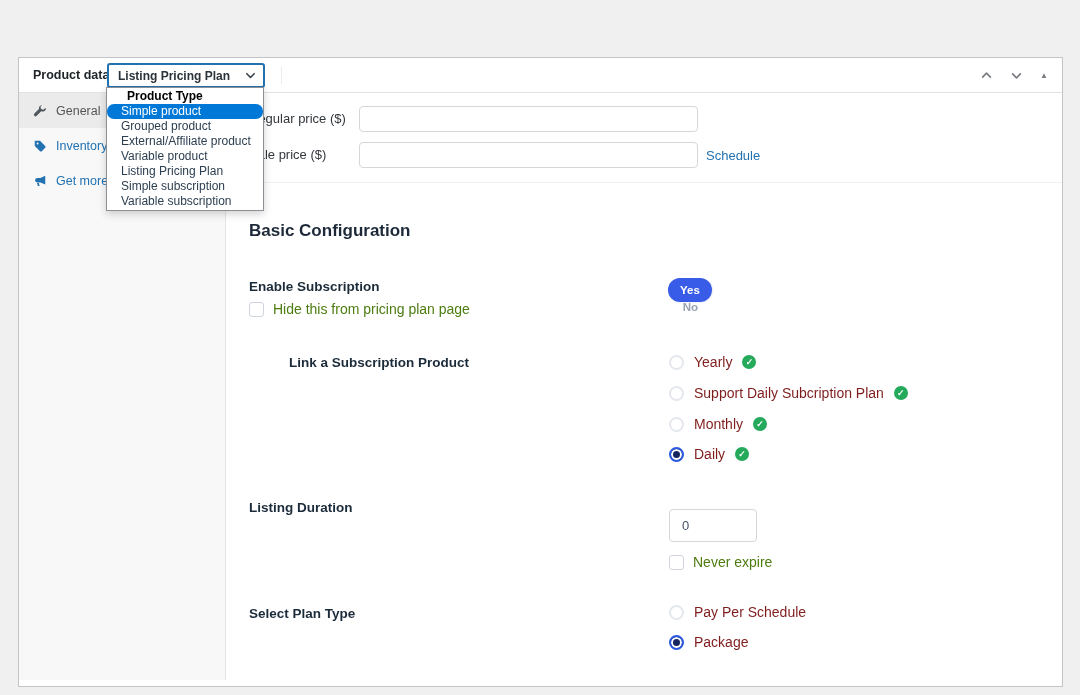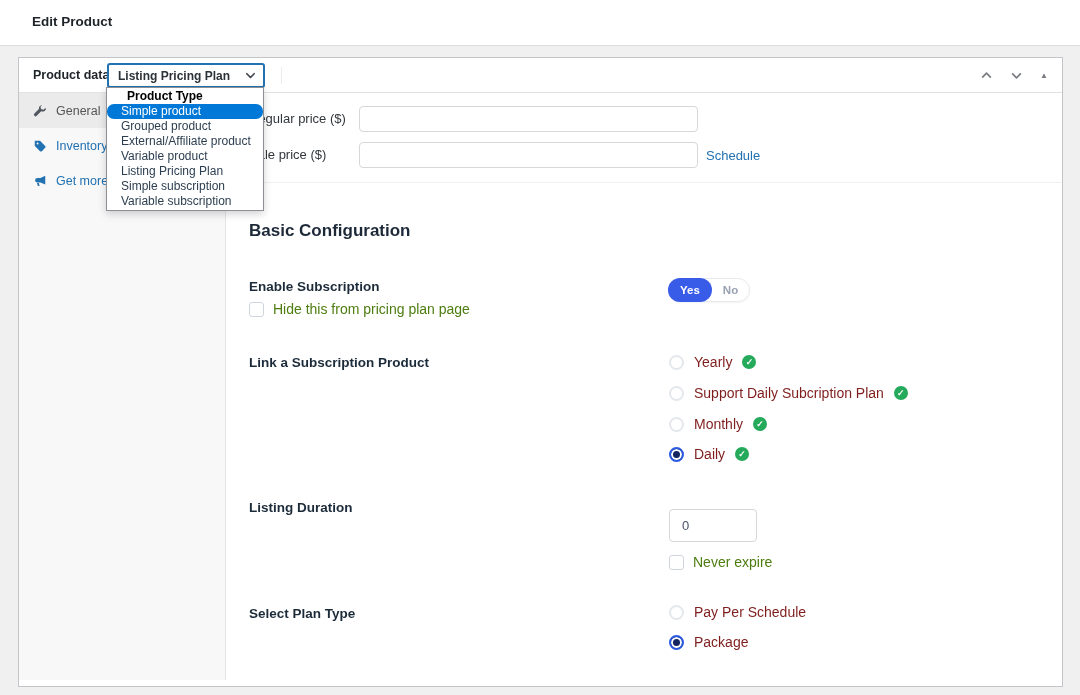--- a/index.html
+++ b/index.html
@@ -42,39 +42,36 @@
   .schedule { position:absolute; left:479px; top:55px; font-size:13px; color:#2271b1; cursor:pointer; text-decoration:none; }
   .divider { position:absolute; left:0; right:0; top:89px; height:1px; background:#f0f0f1; }
 
   .section-heading { position:absolute; left:22px; top:128px; margin:0; font-size:17px; font-weight:600; color:#1d2939; }
   .group-label { position:absolute; left:22px; font-size:13.5px; font-weight:600; color:#1c2b3a; white-space:nowrap; }
 
   .check-row { position:absolute; display:flex; align-items:center; gap:9px; }
   .checkbox { width:15px; height:15px; border:1px solid #d0d5dd; border-radius:3px; background:#fff; cursor:pointer; flex:0 0 auto; }
   .muted-label { font-size:14px; color:#4d7c0f; }
 
-  .toggle { position:absolute; left:441px; top:185px; height:24px; display:flex; align-items:center; background:#fff; border:1px solid #e9eaec; border-radius:12px; box-shadow:0 1px 2px rgba(16,24,40,.05); cursor:pointer; }
+  .toggle { position:absolute; left:441px; top:185px; height:24px; display:flex; align-items:center; background:#fff; border:1px solid #e9eaec; border-radius:12px; box-shadow:0 1px 2px rgba(16,24,40,.05); cursor:pointer;flex-direction:column; }
   .toggle .yes { height:24px; line-height:24px; margin:-1px 0 -1px -1px; padding:0 12px; background:#395ce8; color:#fff; font-size:11.5px; font-weight:700; border-radius:12px; }
   .toggle .no { padding:0 11px; color:#98a2b3; font-size:11.5px; font-weight:600; }
 
   .radio-row { position:absolute; left:442px; height:18px; display:flex; align-items:center; gap:10px; cursor:pointer; }
   .radio { width:15px; height:15px; border-radius:50%; flex:0 0 auto; }
   .radio.off { border:2px solid #e4e7ec; background:#fff; }
   .radio.on  { border:2px solid #2b59e0; background:#14245f; box-shadow:inset 0 0 0 2px #fff; }
   .radio-label { font-size:14px; color:#7f1d1d; white-space:nowrap; }
   .badge { width:14px; height:14px; border-radius:50%; background:#25a95b; color:#fff; font-size:9px; font-weight:700; display:flex; align-items:center; justify-content:center; flex:0 0 auto; }
 </style>
 </head>
 <body>
 
 <div class="page">
 
-  <div class="topbar">
-    <h1 class="page-title">Edit Product</h1>
-  </div>
 
   <div class="metabox">
 
     <div class="mb-header">
       <span class="mb-title">
         <span>Product data</span>
         <span>—</span>
       </span>
 
       <div class="type-select">
@@ -154,21 +151,21 @@
       <div class="check-row" style="left:22px; top:208px;">
         <span class="checkbox"></span>
         <span class="muted-label">Hide this from pricing plan page</span>
       </div>
 
       <div class="toggle">
         <span class="yes">Yes</span>
         <span class="no">No</span>
       </div>
 
-      <span class="group-label" style="top:262px;">Link a Subscription Product</span>
+      <span class="group-label" style="top:262px;margin-left:40px;">Link a Subscription Product</span>
 
       <div class="radio-row" style="top:260px;">
         <span class="radio off"></span>
         <span class="radio-label">Yearly</span>
         <span class="badge">✓</span>
       </div>
       <div class="radio-row" style="top:291px;">
         <span class="radio off"></span>
         <span class="radio-label">Support Daily Subcription Plan</span>
         <span class="badge">✓</span>

